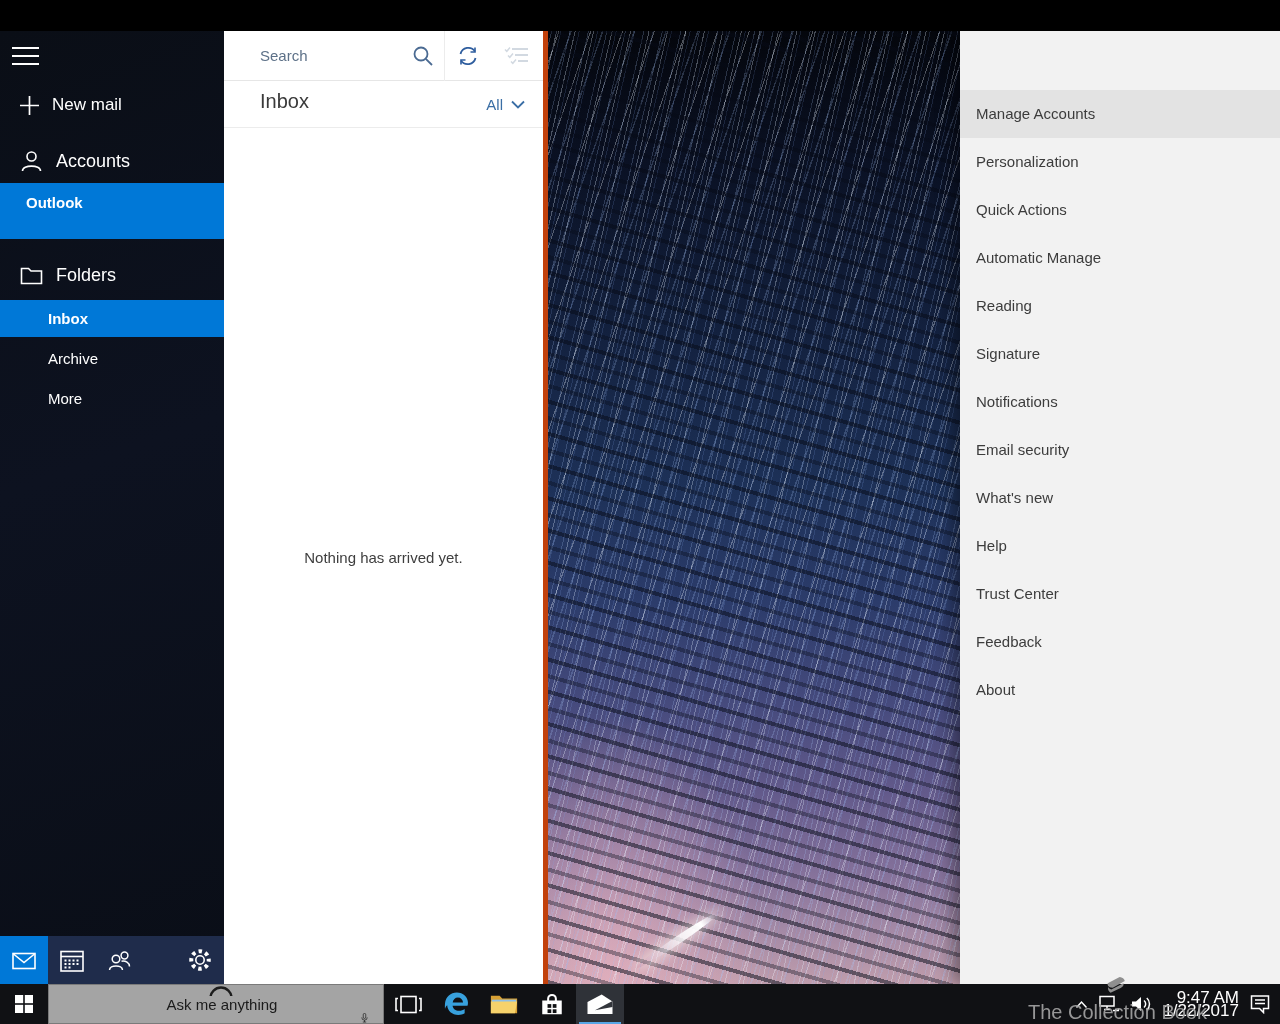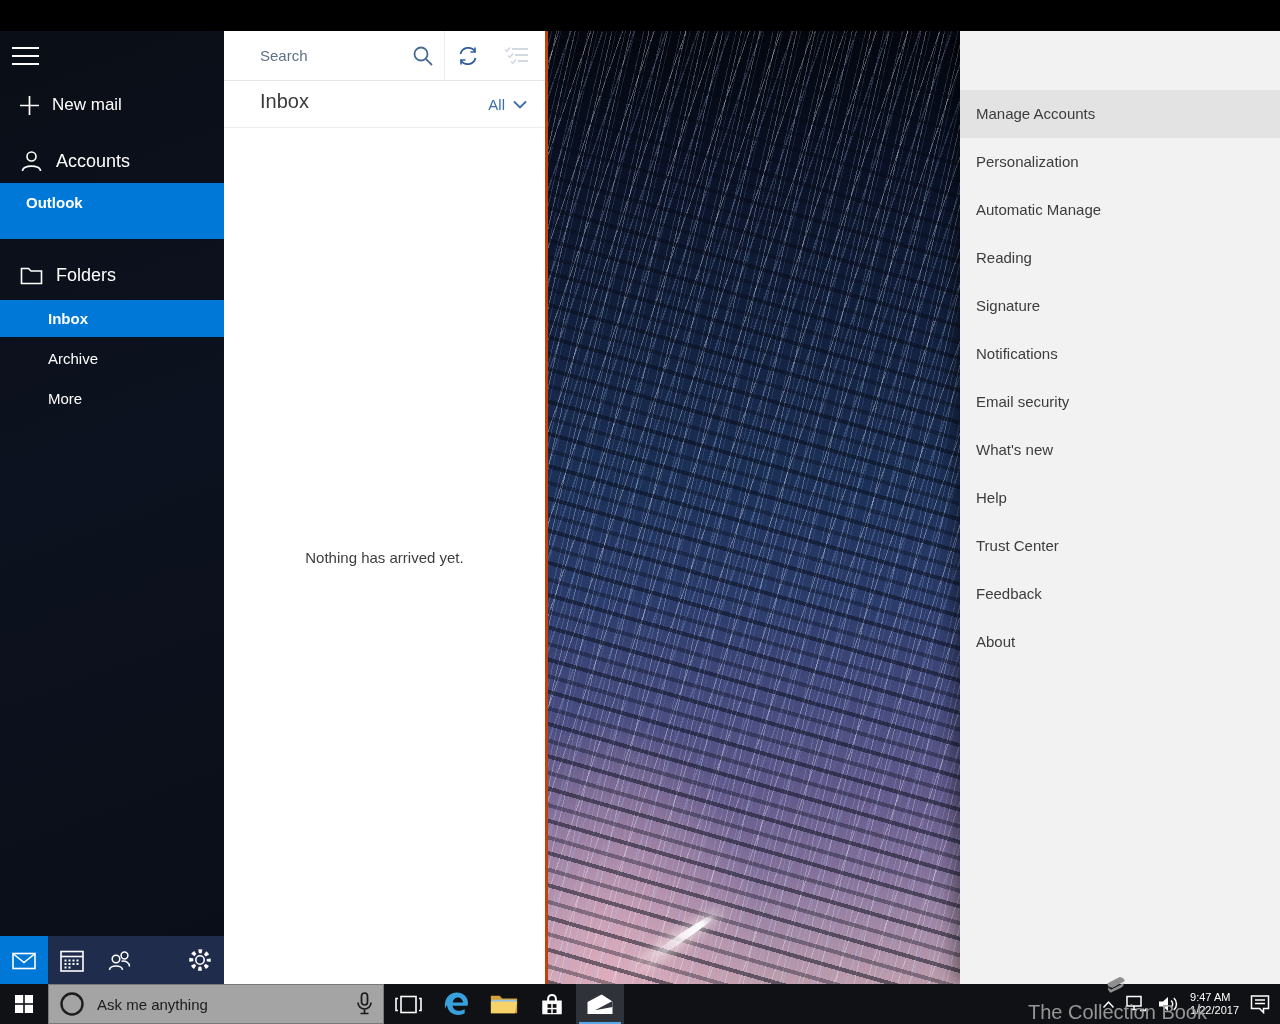--- a/index.html
+++ b/index.html
@@ -35,21 +35,21 @@
   .fold-archive { top:309px; height:36px; }
   .fold-more { top:349px; height:36px; }
   .side-bottom { position:absolute; bottom:0; left:0; width:224px; height:48px;
                  background:#1f2c4b; display:flex; align-items:center; }
   .sb-btn { width:48px; height:48px; display:grid; place-items:center; }
   .sb-btn.active { background:#0078d7; }
   .sb-gear { margin-left:auto; }
 
   
   .pane { position:absolute; left:224px; top:0; width:324px; height:100%;
-          background:#ffffff; border-right:3px solid #c2410c; }
+          background:#ffffff; border-right:5px solid #c2410c; }
   .search-row { position:relative; height:50px; border-bottom:1px solid #e6e6e6; }
   .search-ph { position:absolute; left:36px; top:16px; font-size:15px; color:#5d7188; }
   .icon-search { position:absolute; left:188px; top:14px; }
   .vdiv { position:absolute; left:220px; top:0; width:1px; height:50px; background:#ececec; }
   .icon-sync { position:absolute; left:232px; top:13px; }
   .icon-filter { position:absolute; left:280px; top:14px; }
   .list-header { position:relative; height:47px; border-bottom:1px solid #ececec; }
   .pane-title { position:absolute; left:36px; top:9px; font-size:20px; color:#3a3a3a; }
   .all-dd { position:absolute; right:18px; top:15px; display:flex; align-items:center; gap:8px;
             color:#3a6ea5; font-size:15px; cursor:pointer; }
@@ -76,30 +76,30 @@
   .settings-list { position:absolute; top:59px; left:0; right:0; }
   .settings-item { height:48px; line-height:48px; padding-left:16px; font-size:15px;
                    color:#3c3c3c; cursor:pointer; }
   .settings-item.selected { background:#e3e3e3; }
 
   
   .taskbar { position:absolute; bottom:0; left:0; right:0; height:40px; background:#101114;
              display:flex; align-items:stretch; }
   .tk-start { width:48px; display:grid; place-items:center; }
   .tk-search { width:336px; background:#a4a4a4; border:1px solid #7a7a7a;
-               display:flex; align-items:center; color:#1b1b1b; font-size:15px; }
+               display:flex; align-items:center; color:#1b1b1b; font-size:15px;flex-direction:column; }
   .tk-search .c-icon { margin-left:10px; }
   .tk-search .ph { margin-left:12px; }
   .tk-search .mic { margin-left:auto; margin-right:10px; }
   .tk-btn { width:48px; display:grid; place-items:center; position:relative; }
   .tk-btn.active { background:#2f3238; }
   .tk-btn.active::after { content:""; position:absolute; left:3px; right:3px; bottom:0;
                           height:2.5px; background:#58a6e6; }
   .tray { margin-left:auto; display:flex; align-items:center; gap:11px; padding-right:10px; }
-  .clock { color:#fff; font-size:11px; line-height:13.5px; text-align:left; }
+  .clock { color:#fff; font-size:17px; line-height:13.5px; text-align:right; }
 
   
   .watermark { position:absolute; left:1028px; top:975px; height:49px; z-index:60;
                display:flex; align-items:center; gap:7px; pointer-events:none;flex-direction:column; }
   .watermark span { color:rgba(158,158,158,.95); font-size:20px; white-space:nowrap; }
 </style>
 </head>
 <body>
 
 <div class="screen">
@@ -233,20 +233,23 @@
       <div class="settings-list">
 
           <div class="settings-item selected">
             <span>Manage Accounts</span>
           </div>
 
           <div class="settings-item">
             <span>Personalization</span>
           </div>
 
+          <div class="settings-item">
+            <span>Quick Actions</span>
+          </div>
 
           <div class="settings-item">
             <span>Automatic Manage</span>
           </div>
 
           <div class="settings-item">
             <span>Reading</span>
           </div>
 
           <div class="settings-item">

